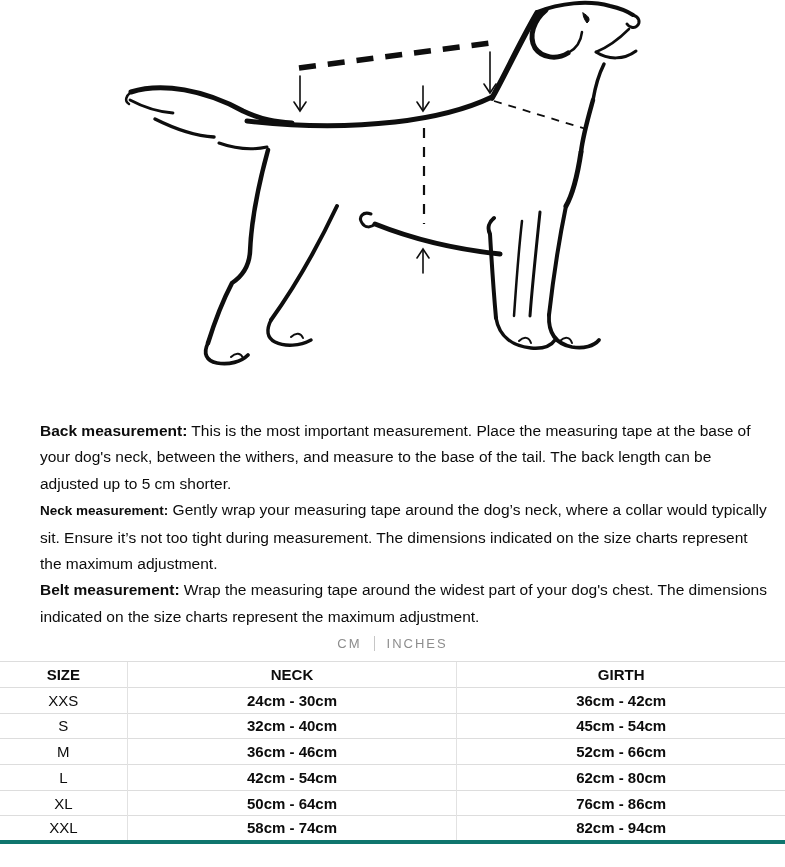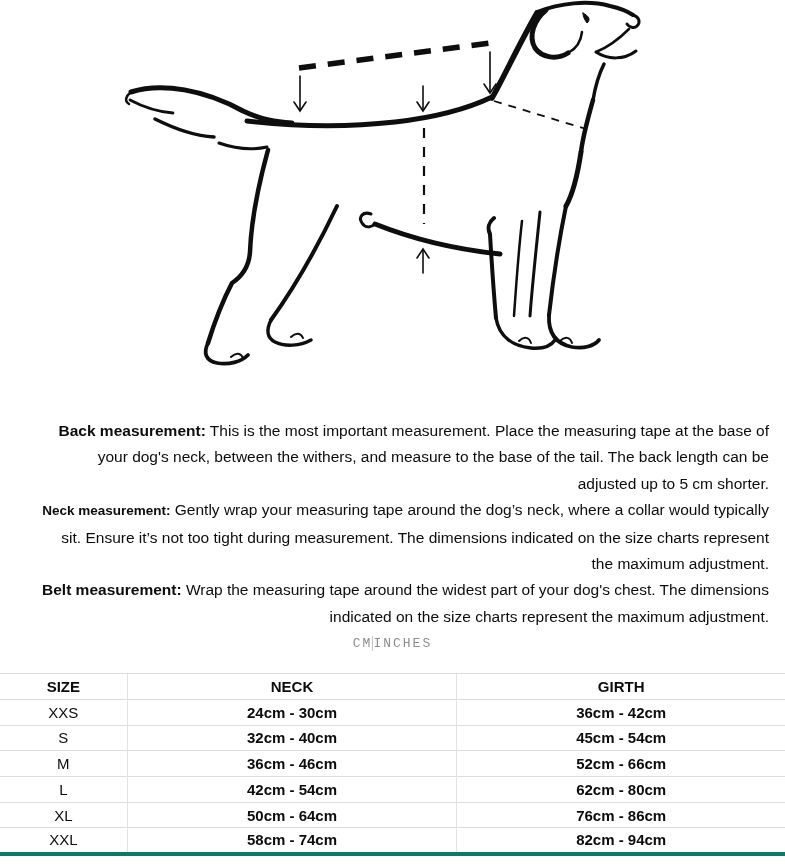--- a/index.html
+++ b/index.html
@@ -20,37 +20,36 @@
     position: relative;
   }
   .illustration svg { display: block; }
 
   
   .instructions {
     padding: 6px 16px 0 40px;
     font-size: 15.5px;
     line-height: 26.4px;
     color: #0c0c0c;
-    text-align: right;
   }
   .instructions p { margin: 0; }
   .p-label { font-weight: bold; }
   .p-label.small { font-size: 13.5px; }
 
   
   .unit-toggle {
     height: 24px;
     margin-top: 1px;
     display: flex;
     align-items: center;
     justify-content: center;
+    gap: 12px;
     color: #8d8d8d;
     font-size: 13px;
     letter-spacing: 2px;
-    font-family: Liberation Mono, monospace;
   }
   .unit-toggle .unit-btn {
     background: none;
     border: none;
     color: #8d8d8d;
     font-family: inherit;
     font-size: 13px;
     letter-spacing: 2px;
     padding: 0;
     cursor: pointer;
@@ -60,21 +59,21 @@
     height: 15px;
     background: #c6c6c6;
   }
 
   
   table.size-table {
     width: 100%;
     border-collapse: collapse;
     text-align: center;
     font-size: 15px;
-    margin-top: 18px;
+    margin-top: 6px;
   }
   .size-table th, .size-table td {
     height: 25.7px;
     padding: 0;
     border-top: 1px solid #dddddd;
     font-weight: bold;
   }
   .size-table th { font-weight: bold; }
   .size-table th + th, .size-table td + td { border-left: 1px solid #e2e2e2; }
   .size-table .col-size  { width: 16.2%; }

